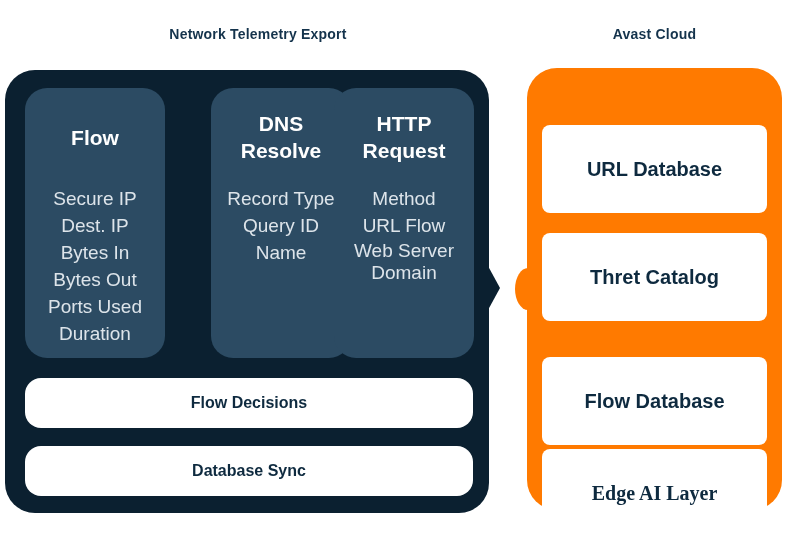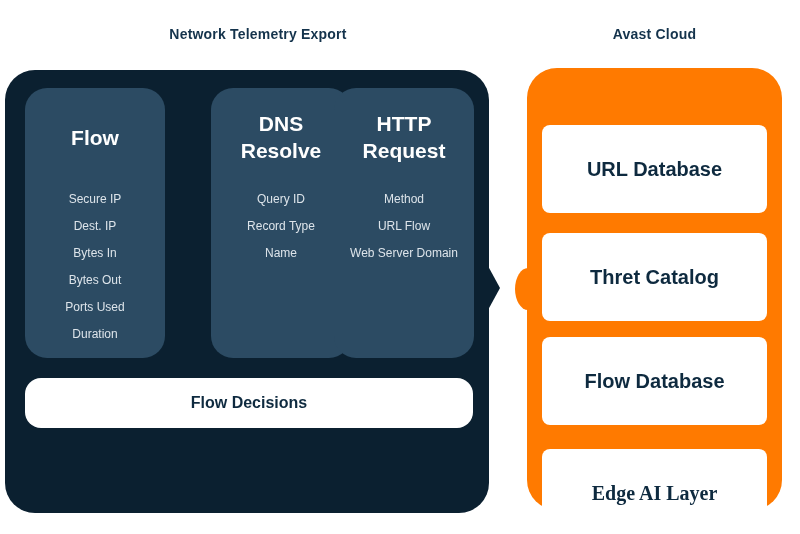--- a/index.html
+++ b/index.html
@@ -65,21 +65,21 @@
     color: #ffffff;
   }
   .card-items {
     position: absolute;
     top: 97px; left: 10px; right: 10px;
     text-align: center;
   }
   .item {
     min-height: 27px;
     display: flex; align-items: center; justify-content: center;
-    font-size: 12px;
+    font-size: 19px;
     line-height: 22px;
     color: var(--item-text);
     padding: 1px 0;
   }
   .bar {
     position: absolute;
     left: 20px;
     width: 448px; height: 50px;
     background: var(--box-bg);
     border-radius: 16px;
@@ -111,21 +111,21 @@
     width: 225px; height: 88px;
     background: var(--box-bg);
     border-radius: 8px;
     display: flex; align-items: center; justify-content: center;
     font-size: 20px; font-weight: bold;
     color: var(--label-navy);
     margin-top: 37px;
   }
   .obox-1 { top: 20px; }
   .obox-2 { top: 128px; }
-  .obox-3 { top: 232px; }
+  .obox-3 { top: 252px; }
   .obox-4 { top: 344px; font-family: Liberation Serif, serif; }
   .arrow-in {
     position: absolute;
     left: -12px; top: 200px;
     width: 13px; height: 42px;
     background: var(--accent-orange);
     border-radius: 100% 0 0 100% / 50% 0 0 50%;
   }
 </style>
 </head>
@@ -146,36 +146,37 @@
         <div class="item">Bytes In</div>
         <div class="item">Bytes Out</div>
         <div class="item">Ports Used</div>
         <div class="item">Duration</div>
       </div>
     </div>
 
     <div class="card card-2">
       <div class="card-title">DNS Resolve</div>
       <div class="card-items">
+        <div class="item">Record Type</div>
         <div class="item">Query ID</div>
-        <div class="item">Record Type</div>
         <div class="item">Name</div>
       </div>
     </div>
 
     <div class="card card-3">
       <div class="card-title">HTTP Request</div>
       <div class="card-items">
         <div class="item">Method</div>
         <div class="item">URL Flow</div>
         <div class="item">Web Server Domain</div>
       </div>
     </div>
 
     <div class="bar bar-1">Flow Decisions</div>
+    <div class="bar bar-2">Database Sync</div>
 
     <div class="arrow-out"></div>
   </div>
 
   <div class="orange-panel">
     <div class="obox obox-1">URL Database</div>
     <div class="obox obox-2">Thret Catalog</div>
     <div class="obox obox-3">Flow Database</div>
     <div class="obox obox-4">Edge AI Layer</div>
 

